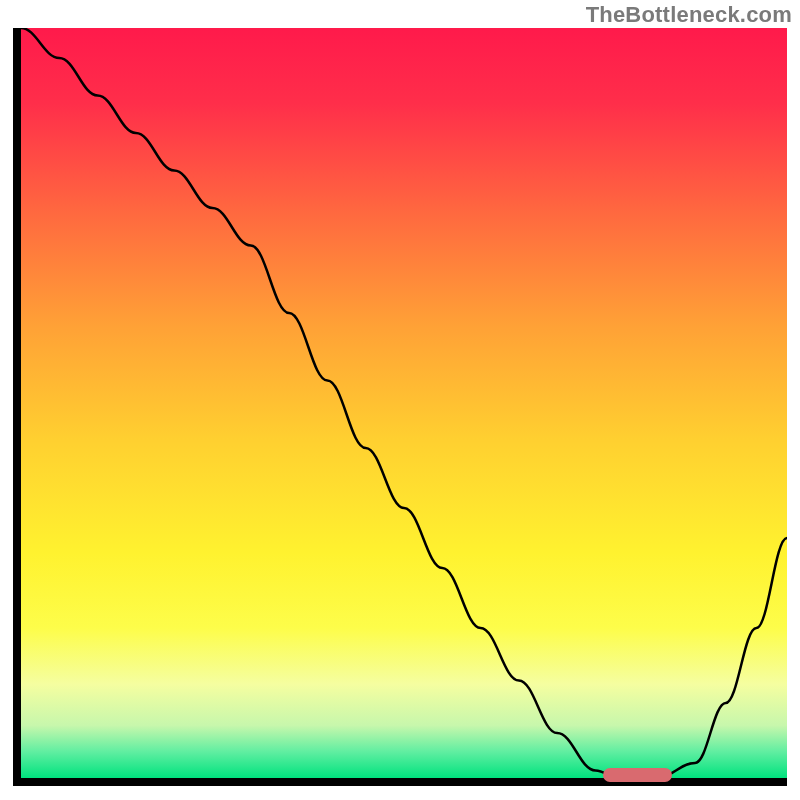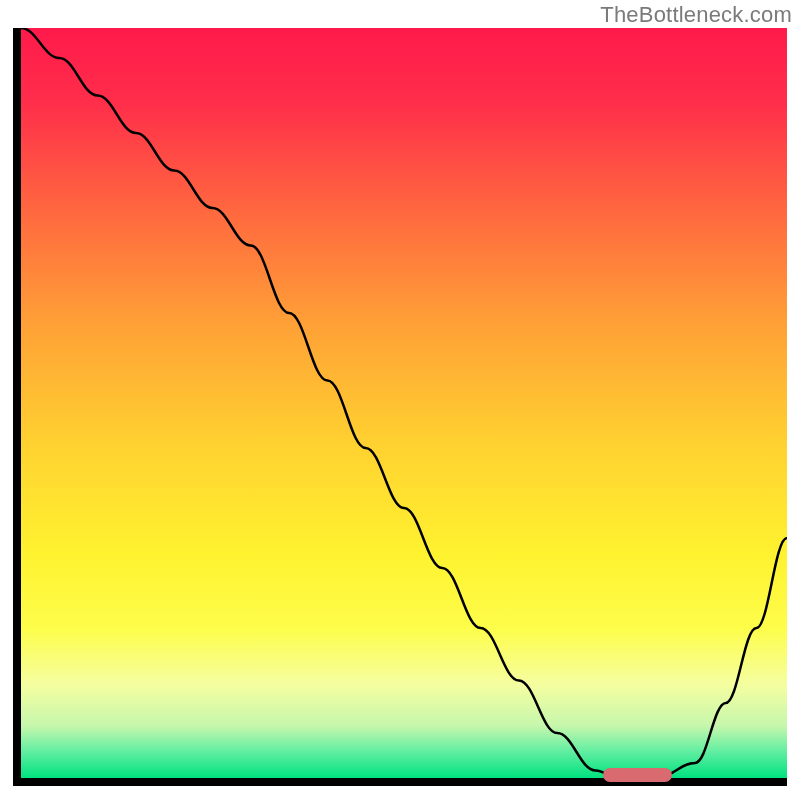--- a/index.html
+++ b/index.html
@@ -15,21 +15,21 @@
     width: 800px;
     height: 800px;
   }
   .watermark {
     position: absolute;
     top: 2px;
     right: 8px;
     color: #7a7a7a;
     font-size: 22px;
     letter-spacing: 0.2px;
-    font-weight: 400;
+    font-weight: 700;
   }
   .plot-frame {
     position: absolute;
     left: 13px;
     top: 28px;
     width: 774px;
     height: 758px;
     box-sizing: border-box;
   }
   .plot-frame svg {

